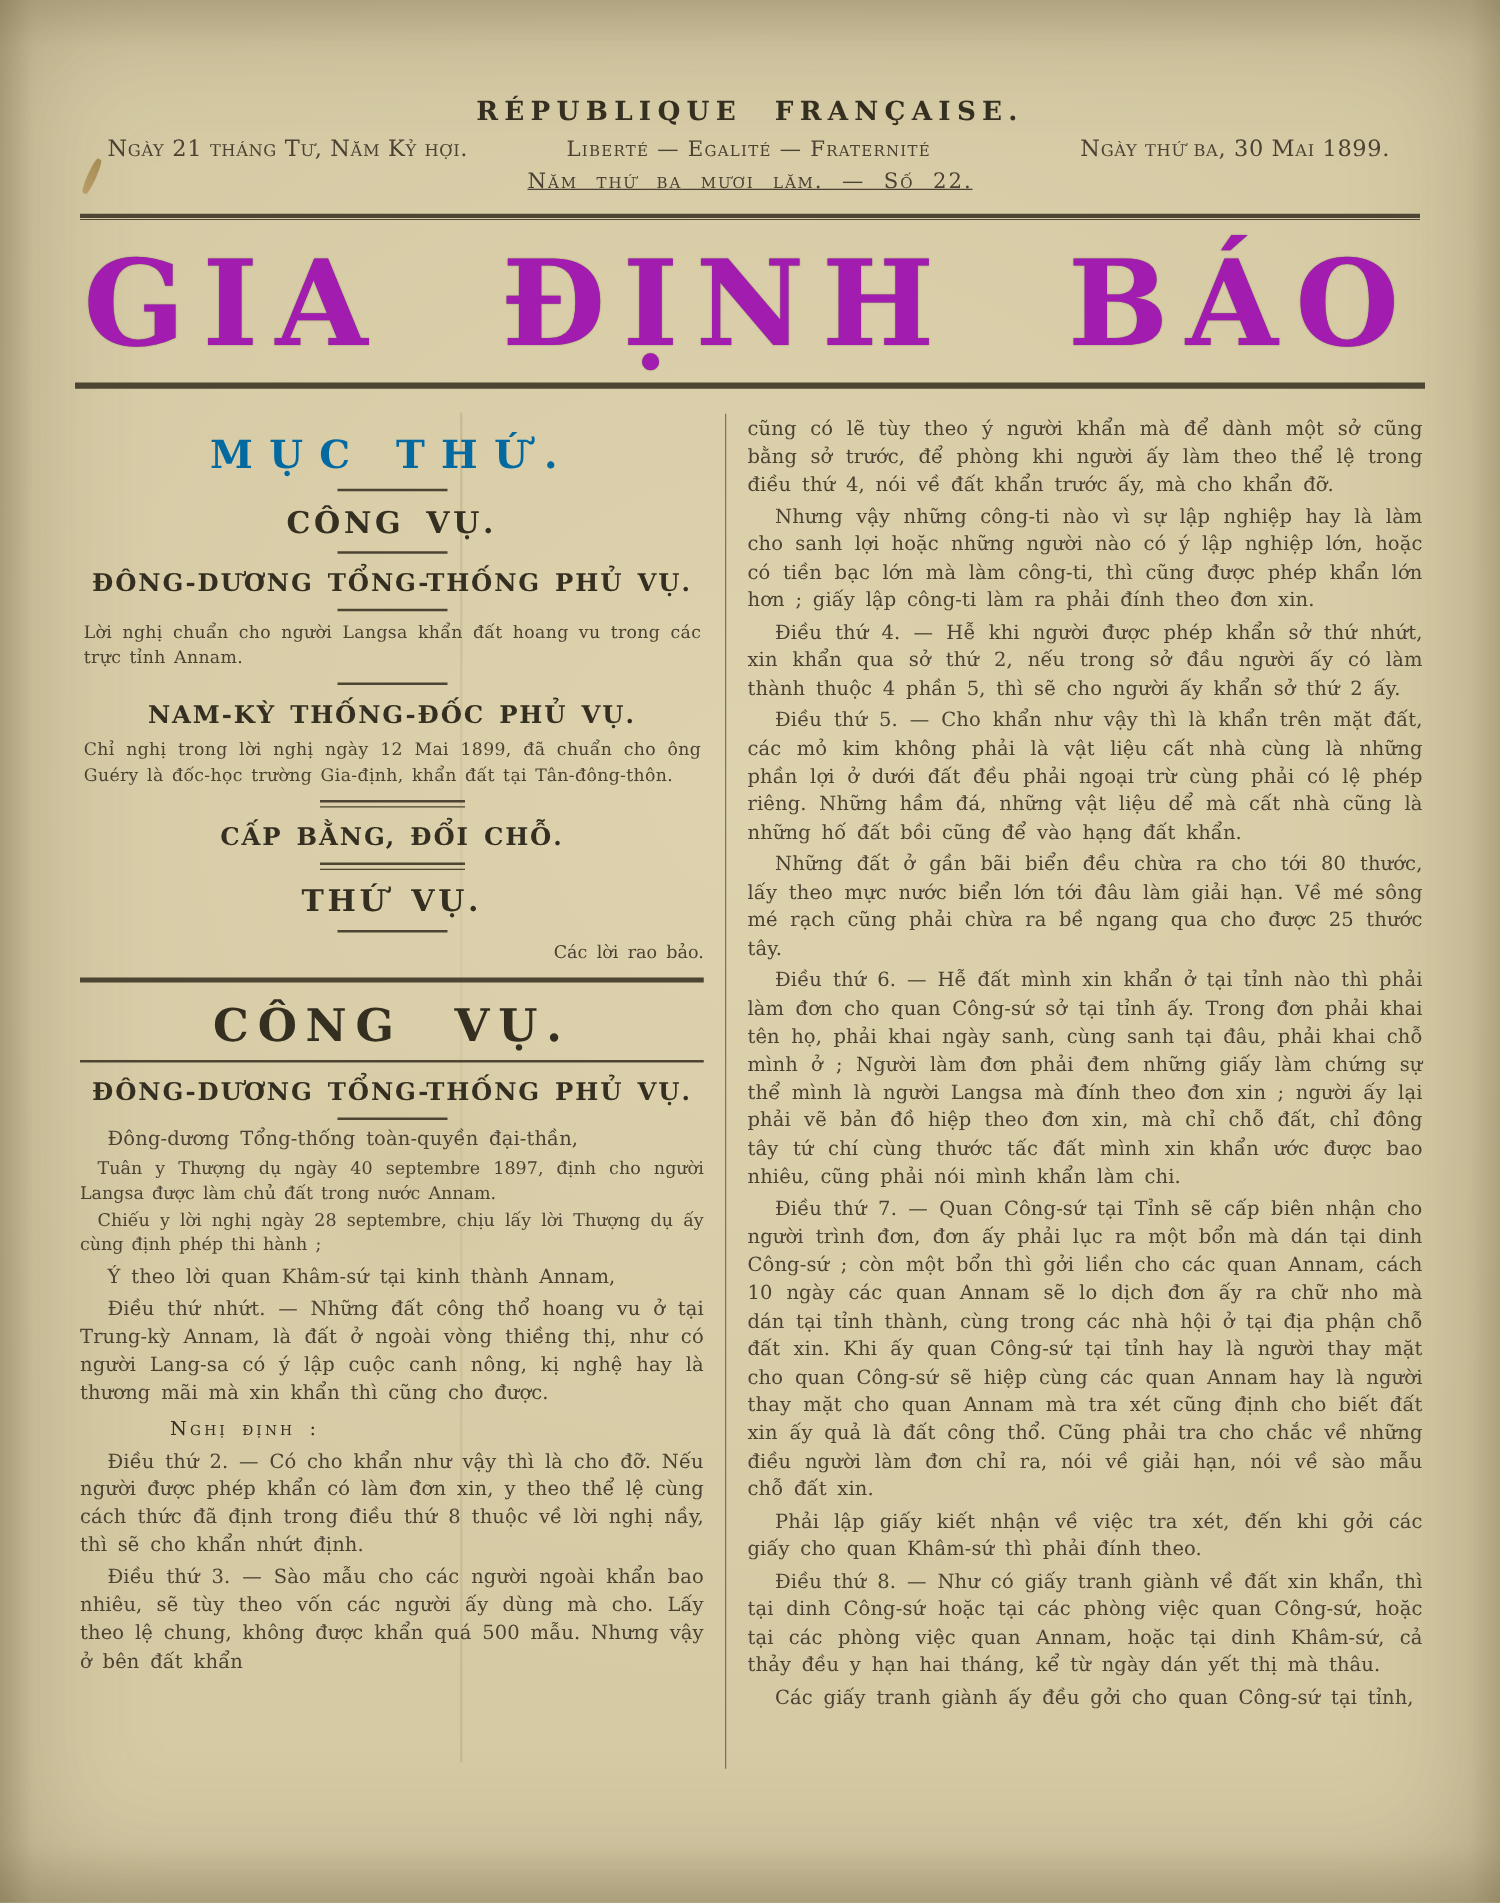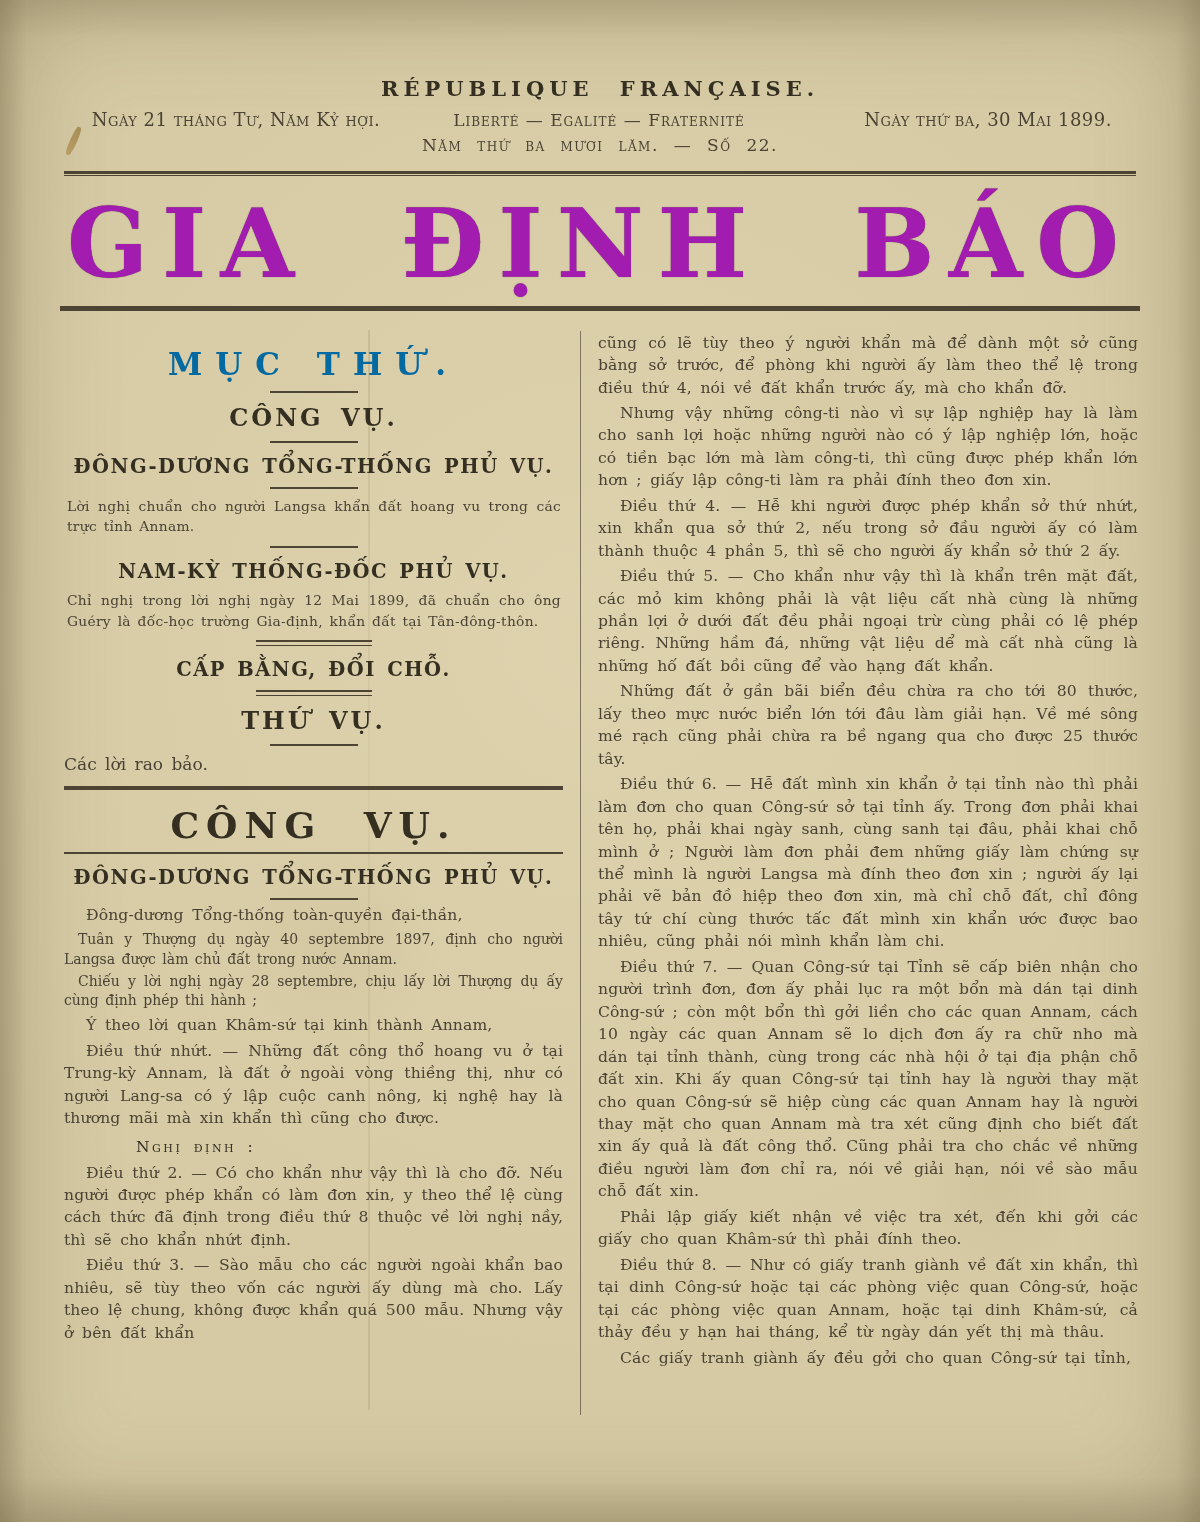--- a/index.html
+++ b/index.html
@@ -42,24 +42,24 @@
   .hdr{padding-top:76px; text-align:center;}
   .hdr-republic{
     font-size:21px; font-weight:bold; letter-spacing:5px; word-spacing:14px;
     color:var(--ink-dark);
   }
   .hdr-row{
     display:flex; align-items:baseline; justify-content:space-between;
     padding:8px 88px 0 86px;
   }
   .sc{font-variant:small-caps;}
-  .hdr-left-date{font-size:18px; letter-spacing:.5px; min-width:300px; text-align:center;}
+  .hdr-left-date{font-size:18px; letter-spacing:.5px; min-width:300px; text-align:left;}
   .hdr-motto{font-size:17px; letter-spacing:1px; flex:1; text-align:center;}
   .hdr-right-date{font-size:18px; letter-spacing:.5px; min-width:300px; text-align:right;}
-  .hdr-issue{font-size:17px; letter-spacing:1.5px; word-spacing:8px; padding-top:5px;}
+  .hdr-issue{font-size:17px; letter-spacing:1.5px; word-spacing:8px; padding-top:5px;text-decoration:underline;}
   .hdr-rule{
     margin:16px 64px 0 64px; height:6px;
     background:linear-gradient(180deg, var(--rule) 0 52%, rgba(0,0,0,0) 52% 72%, var(--rule) 72% 88%, rgba(0,0,0,0) 88%);
   }
 
   
   .masthead{
     text-align:center; padding-top:16px;
     font-size:95px; font-weight:bold; color:#a21caf;
     letter-spacing:14px; word-spacing:46px; line-height:1.08;
@@ -91,21 +91,21 @@
     letter-spacing:1.5px; word-spacing:3px; margin:12px 0 2px 0;
   }
   .blk-heading-xl{
     text-align:center; font-size:36px; font-weight:bold; color:var(--ink-dark);
     letter-spacing:7px; word-spacing:22px; margin:14px 0 6px 0;
   }
   .blk-note{
     font-size:13.8px; line-height:1.5; text-align:justify; margin:7px 2px 2px 3px;
     letter-spacing:.3px; word-spacing:2px;
   }
-  .blk-note-center{font-size:17px; text-align:left; margin:8px 0 4px 0; word-spacing:3px;}
+  .blk-note-center{font-size:14px; text-align:right; margin:8px 0 4px 0; word-spacing:3px;}
   .blk-rule-short{width:88px; margin:9px auto 4px auto; border-top:2px solid var(--rule);}
   .blk-rule-short-double{
     width:116px; margin:9px auto 4px auto; height:6px;
     border-top:2px solid var(--rule); border-bottom:1px solid var(--rule);
   }
   .blk-rule-heavy{margin:12px 0 0 0; border-top:4px solid var(--rule);}
   .blk-rule-thin{margin:6px 0 2px 0; border-top:2px solid var(--rule);}
   .blk-para, .blk-para-noindent{
     font-size:15.6px; line-height:1.44; text-align:justify;
     text-indent:22px; margin:3px 0; word-spacing:3.5px; letter-spacing:.1px;

